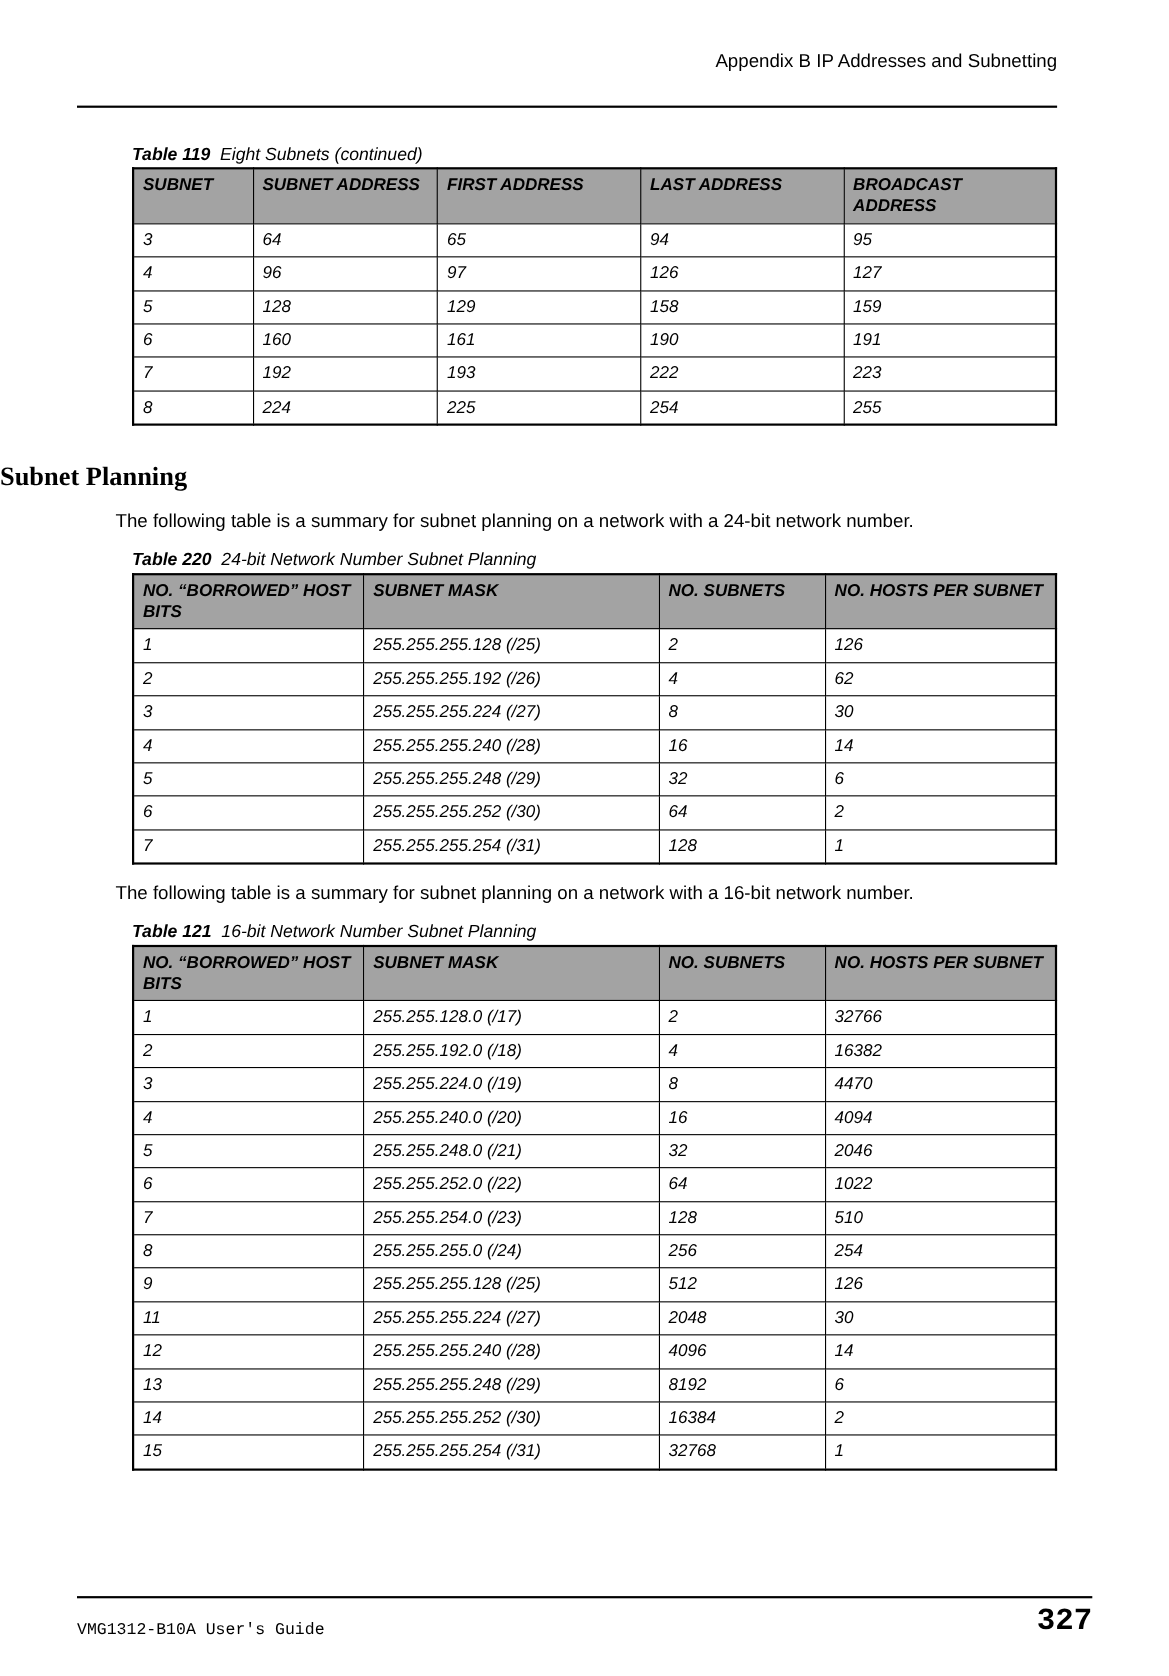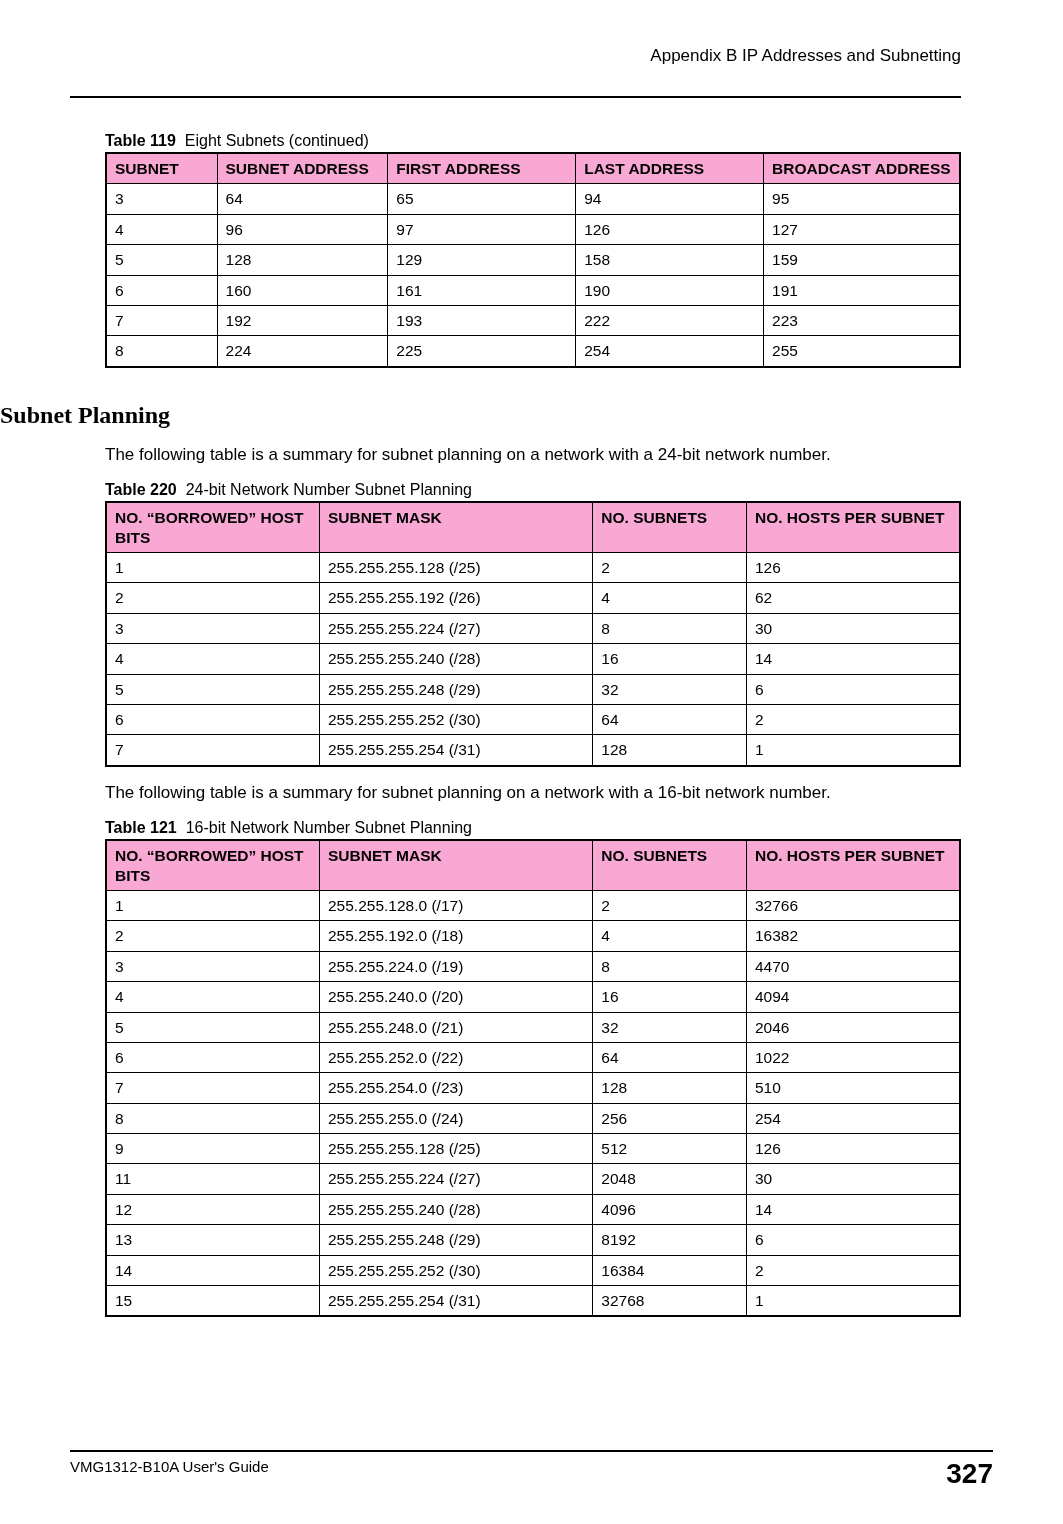--- a/index.html
+++ b/index.html
@@ -40,21 +40,21 @@
   }
   table.data th, table.data td {
     border: 1px solid #000;
     padding: 5px 8px;
     font-size: 15.5px;
     text-align: left;
     vertical-align: top;
     line-height: 1.25;
   }
   table.data th {
-    background: #f9a8d4;
+    background: #a3a3a3;
     font-weight: bold;
   }
   table.data { border: 2px solid #000; }
   h2.section {
     font-family: Liberation Serif, serif;
     font-size: 24px;
     font-weight: bold;
     margin: 34px 0 14px -70px;
     padding-left: 0;
   }
@@ -69,25 +69,26 @@
     left: 70px;
     right: 70px;
   }
   .footer-line {
     border-top: 2px solid #000;
     margin-bottom: 6px;
   }
   .footer-row {
     display: flex;
     justify-content: space-between;
-    align-items: flex-start;
+    align-items: flex-end;
+    font-family: Liberation Mono, monospace;
   }
   .footer-left { font-size: 15px; }
   .footer-right { font-size: 28px; font-weight: bold; }
-  .indent-block { margin-left: 35px; }
+  .indent-block { margin-left: 50px; font-style: italic; }
 </style>
 </head>
 <body>
 
 <div class="page">
 
   <div class="header-title">Appendix B IP Addresses and Subnetting</div>
   <div class="header-line"></div>
 
   <div style="height:24px"></div>

